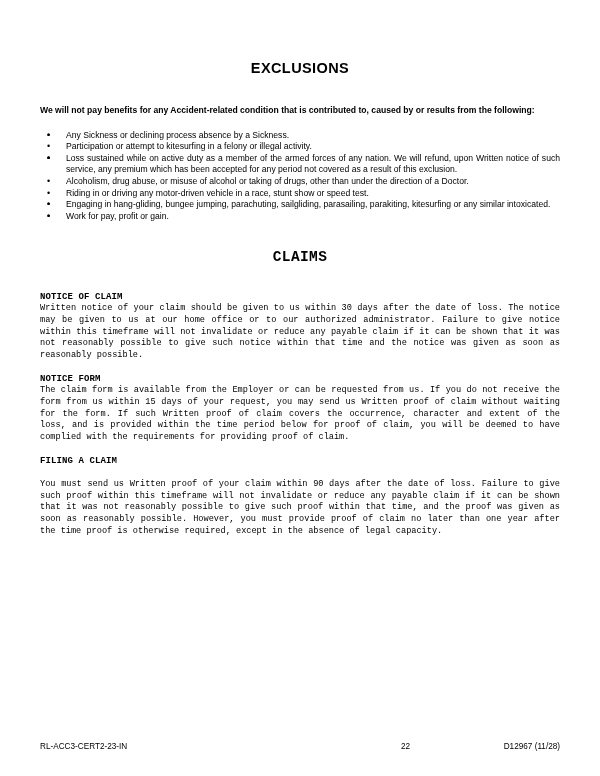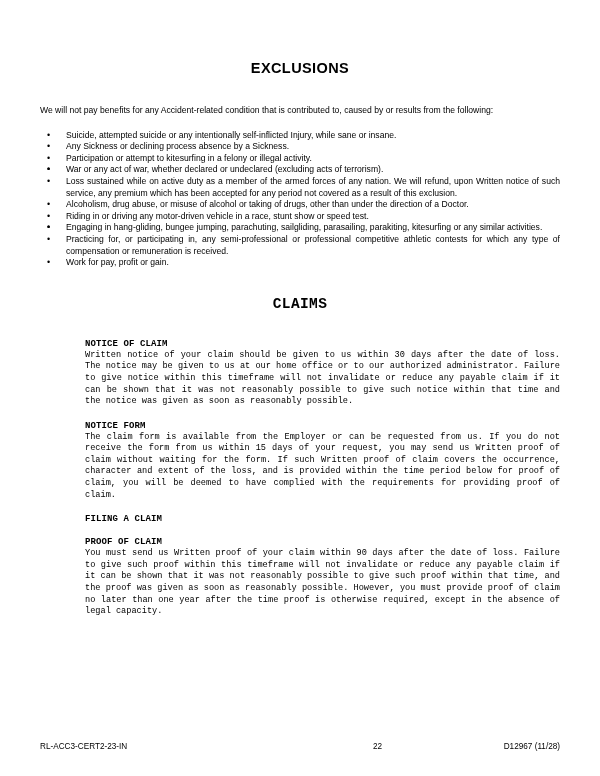--- a/index.html
+++ b/index.html
@@ -41,21 +41,21 @@
   .title-exclusions-wrap { padding-top: 60px; }
   .title-claims-wrap { padding-top: 27px; font-family: Liberation Mono, monospace; }
 
   p.body-text {
     font-size: 8.6px;
     line-height: 11.6px;
     text-align: justify;
     margin: 0;
     padding: 0;
   }
-  .intro-wrap { padding-top: 29px; }
+  .intro-wrap { padding-top: 29px; font-weight: bold; }
 
   ul.excl-list {
     list-style: none;
     margin: 0;
     padding: 0;
     padding-top: 13px;
   }
   ul.excl-list li {
     position: relative;
     padding-left: 26px;
@@ -65,90 +65,88 @@
     margin-bottom: 0px;
   }
   ul.excl-list li .bullet {
     position: absolute;
     left: 7px;
     top: 0;
     font-size: 9px;
     line-height: 11.6px;
   }
 
-  .subsection { padding-top: 13px; margin-left: 45px; }
+  .subsection { padding-top: 13px; }
   .subsection.first { padding-top: 27px; }
   h2.sub-title {
     font-size: 9px;
     font-weight: bold;
     margin: 0 0 0px 0;
     padding: 0;
     letter-spacing: 0.1px;
   }
   h2.sub-title + p.body-text { padding-top: 1px; }
 
   .footer {
     position: absolute;
     left: 40px;
     top: 742px;
     width: 520px;
     display: flex;
     align-items: baseline;
     font-size: 8.2px;
-    gap: 28px;
   }
   .footer .f-left { flex: 0 0 auto; width: 220px; text-align: left; }
   .footer .f-center { flex: 1 1 auto; text-align: right; padding-right: 30px;}
   .footer .f-right { flex: 0 0 auto; width: 120px; text-align: right; }
 </style>
 </head>
 <body>
 
 <div class="page">
   <div class="content">
 
     <div class="title-exclusions-wrap">
       <h1 class="section-title">EXCLUSIONS</h1>
 
       <div class="intro-wrap">
         <p class="body-text">We will not pay benefits for any Accident-related condition that is contributed to, caused by or results from the following:</p>
       </div>
 
       <ul class="excl-list" id="exclusions-list">
-          <li><span class="bullet">•</span><span>Suicide, attempted suicide or any intentionally self-inflicted Injury, while sane or insane.</span></li>
+          <li><span class="bullet">•</span></li>
           <li><span class="bullet">•</span><span>Any Sickness or declining process absence by a Sickness.</span></li>
           <li><span class="bullet">•</span><span>Participation or attempt to kitesurfing in a felony or illegal activity.</span></li>
           <li><span class="bullet">•</span></li>
-          <li><span class="bullet">•</span><span>War or any act of war, whether declared or undeclared (excluding acts of terrorism).</span></li>
+          <li><span class="bullet">•</span></li>
           <li><span class="bullet">•</span><span>Loss sustained while on active duty as a member of the armed forces of any nation.  We will refund, upon Written notice of such service, any premium which has been accepted for any period not covered as a result of this exclusion.</span></li>
           <li><span class="bullet">•</span><span>Alcoholism, drug abuse, or misuse of alcohol or taking of drugs, other than under the direction of a Doctor.</span></li>
           <li><span class="bullet">•</span><span>Riding in or driving any motor-driven vehicle in a race, stunt show or speed test.</span></li>
           <li><span class="bullet">•</span></li>
-          <li><span class="bullet">•</span><span>Engaging in hang-gliding, bungee jumping, parachuting, sailgliding, parasailing, parakiting, kitesurfing or any similar activities.</span></li>
-          <li><span class="bullet">•</span><span>Practicing for, or participating in, any semi-professional or professional competitive athletic contests for which any type of compensation or remuneration is received.</span></li>
+          <li><span class="bullet">•</span><span>Engaging in hang-gliding, bungee jumping, parachuting, sailgliding, parasailing, parakiting, kitesurfing or any similar intoxicated.</span></li>
+          <li><span class="bullet">•</span></li>
           <li><span class="bullet">•</span><span>Work for pay, profit or gain.</span></li>
         </ul>
     </div>
 
     <div class="title-claims-wrap">
       <h1 class="section-title">CLAIMS</h1>
       <div id="claims-subsections">
           <div class="subsection first">
             <h2 class="sub-title">NOTICE OF CLAIM</h2>
             <p class="body-text">Written notice of your claim should be given to us within 30 days after the date of loss.  The notice may be given to us at our home office or to our authorized administrator.  Failure to give notice within this timeframe will not invalidate or reduce any payable claim if it can be shown that it was not reasonably possible to give such notice within that time and the notice was given as soon as reasonably possible.</p>
           </div>
           <div class="subsection">
             <h2 class="sub-title">NOTICE FORM</h2>
             <p class="body-text">The claim form is available from the Employer or can be requested from us.  If you do not receive the form from us within 15 days of your request, you may send us Written proof of claim without waiting for the form.  If such Written proof of claim covers the occurrence, character and extent of the loss, and is provided within the time period below for proof of claim, you will be deemed to have complied with the requirements for providing proof of claim.</p>
           </div>
           <div class="subsection">
             <h2 class="sub-title">FILING A CLAIM</h2>
           </div>
           <div class="subsection">
-            <h2 class="sub-title">PROOF OF CLAIM</h2>
             <p class="body-text">You must send us Written proof of your claim within 90 days after the date of loss.  Failure to give such proof within this timeframe will not invalidate or reduce any payable claim if it can be shown that it was not reasonably possible to give such proof within that time, and the proof was given as soon as reasonably possible.  However, you must provide proof of claim no later than one year after the time proof is otherwise required, except in the absence of legal capacity.</p>
           </div>
         </div>
     </div>
 
   </div>
 
   <div class="footer">
     <span class="f-left">RL-ACC3-CERT2-23-IN</span>
     <span class="f-center">22</span>

